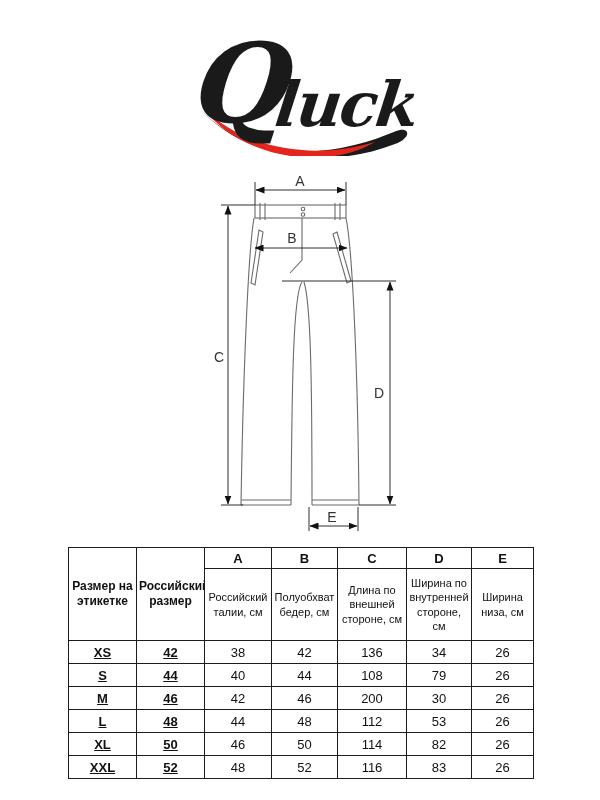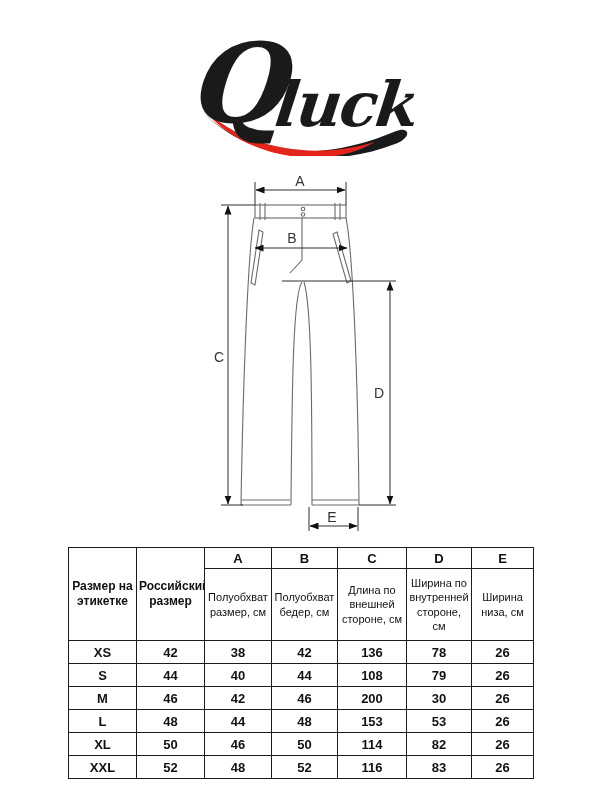--- a/index.html
+++ b/index.html
@@ -11,22 +11,22 @@
   .dim{stroke:#2f2f2f;stroke-width:1;fill:none;}
   .ext{stroke:#2f2f2f;stroke-width:1;fill:none;}
   .dimlabel{font-family:"Liberation Sans",sans-serif;font-size:14px;fill:#333;}
   table.size{position:absolute;left:68px;top:547px;width:465px;border-collapse:collapse;
     table-layout:fixed;background:#fff;}
   table.size th,table.size td{border:1px solid #1c1c1c;text-align:center;vertical-align:middle;
     padding:1px 2px;overflow:hidden;}
   th.hdr{font-size:12px;font-weight:bold;line-height:1.25;}
   th.letter{font-size:13px;font-weight:bold;height:18px;}
   th.desc{font-size:11px;font-weight:normal;height:69px;line-height:1.3;}
-  td.val{font-size:13px;font-weight:bold;height:20px;}
-  td.b{font-weight:bold;}
+  td.val{font-size:13px;font-weight:normal;height:20px;}
+  td.b{font-weight:bold;text-decoration:underline;}
 </style>
 </head>
 <body>
 
 <div class="canvas">
 
   <div class="logo-box">
     <svg width="258" height="126" viewBox="0 0 258 126">
 
       <path d="M28,80 C70,126 150,142 222,114 C233,110 238,102 231,100
@@ -119,35 +119,35 @@
       <tr>
         <th class="hdr" rowspan="2">Размер на этикетке</th>
         <th class="hdr" rowspan="2">Российский размер</th>
         <th class="letter">A</th>
         <th class="letter">B</th>
         <th class="letter">C</th>
         <th class="letter">D</th>
         <th class="letter">E</th>
       </tr>
       <tr>
-        <th class="desc">Полуобхват размер, см</th>
+        <th class="desc">Российский талии, см</th>
         <th class="desc">Полуобхват бедер, см</th>
         <th class="desc">Длина по внешней стороне, см</th>
         <th class="desc">Ширина по внутренней стороне, см</th>
         <th class="desc">Ширина низа, см</th>
       </tr>
     </thead>
     <tbody>
       <tr>
         <td class="val b">XS</td>
         <td class="val b">42</td>
         <td class="val">38</td>
         <td class="val">42</td>
         <td class="val">136</td>
-        <td class="val">78</td>
+        <td class="val">34</td>
         <td class="val">26</td>
       </tr>
       <tr>
         <td class="val b">S</td>
         <td class="val b">44</td>
         <td class="val">40</td>
         <td class="val">44</td>
         <td class="val">108</td>
         <td class="val">79</td>
         <td class="val">26</td>
@@ -159,21 +159,21 @@
         <td class="val">46</td>
         <td class="val">200</td>
         <td class="val">30</td>
         <td class="val">26</td>
       </tr>
       <tr>
         <td class="val b">L</td>
         <td class="val b">48</td>
         <td class="val">44</td>
         <td class="val">48</td>
-        <td class="val">153</td>
+        <td class="val">112</td>
         <td class="val">53</td>
         <td class="val">26</td>
       </tr>
       <tr>
         <td class="val b">XL</td>
         <td class="val b">50</td>
         <td class="val">46</td>
         <td class="val">50</td>
         <td class="val">114</td>
         <td class="val">82</td>

